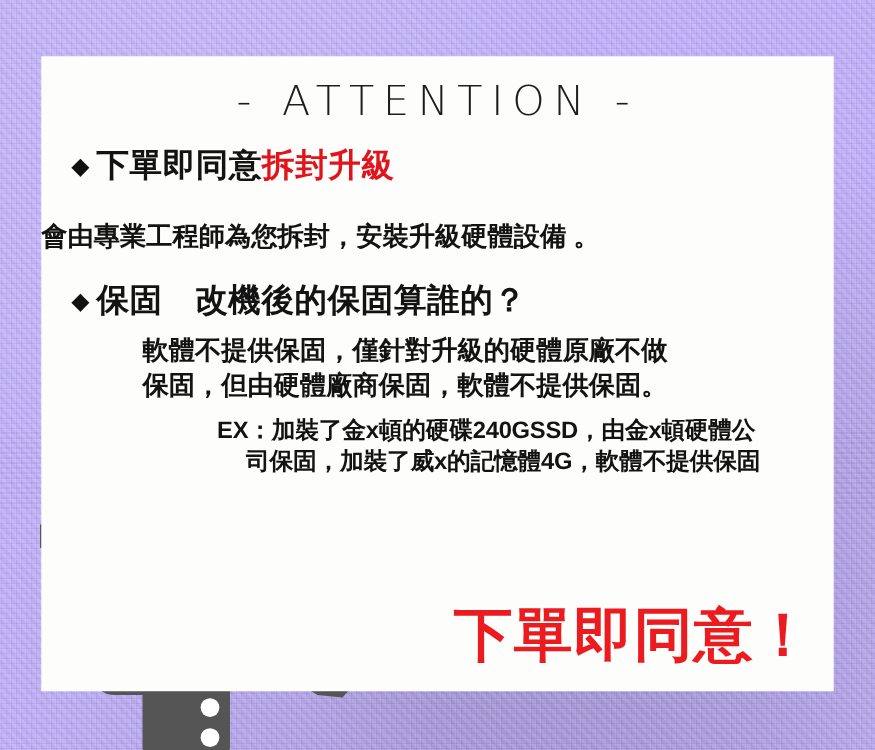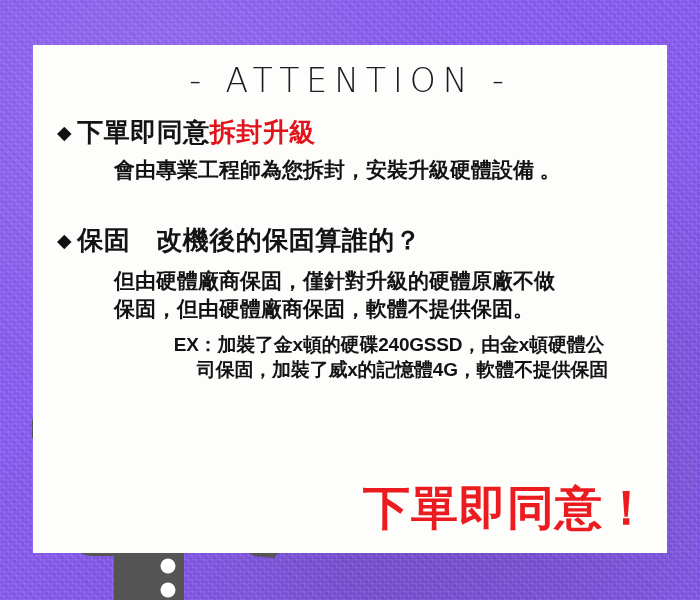--- a/index.html
+++ b/index.html
@@ -11,21 +11,21 @@
     width: 700px;
     height: 600px;
     overflow: hidden;
     font-family: "Liberation Sans", "DejaVu Sans", sans-serif;
   }
 
   #poster {
     position: relative;
     width: 700px;
     height: 600px;
-    background-color: #8b5cf6;
+    background-color: #c4b5fd;
     overflow: hidden;
   }
 
   
   #texture {
     position: absolute;
     inset: 0;
     background-image:
       repeating-linear-gradient(90deg, rgba(255,255,255,.055) 0 1px, rgba(0,0,0,.05) 1px 2px, rgba(255,255,255,0) 2px 4px),
       repeating-linear-gradient(0deg,  rgba(255,255,255,.05) 0 1px, rgba(0,0,0,.055) 1px 2px, rgba(255,255,255,0) 2px 4px),
@@ -178,34 +178,34 @@
   <div id="card">
 
     <div class="attention-title">- ATTENTION -</div>
 
     <div class="block" style="top:70px;">
       <div class="headline" style="padding-left:24px;">
         <span class="bullet-icon">◆</span>
         <span>下單即同意</span>
         <span class="hl-red">拆封升級</span>
       </div>
-      <div class="subtext" style="padding-left:81px; margin-top:6px;">
+      <div class="subtext" style="margin-top:26px;">
         <div>會由專業工程師為您拆封，安裝升級硬體設備 。</div>
       </div>
     </div>
 
     <div class="block" style="top:178px;">
       <div class="headline" style="padding-left:24px;">
         <span class="bullet-icon">◆</span>
         <span>保固</span>
         <span class="hl-gap"></span>
         <span>改機後的保固算誰的？</span>
       </div>
       <div class="subtext" style="padding-left:81px; margin-top:9px;">
-        <div>但由硬體廠商保固，僅針對升級的硬體原廠不做</div>
+        <div>軟體不提供保固，僅針對升級的硬體原廠不做</div>
         <div>保固，但由硬體廠商保固，軟體不提供保固。</div>
       </div>
     </div>
 
     <div class="block" style="top:288px;">
       <div class="ex-text" style="padding-left:78px;">
         <div>EX：加裝了金x頓的硬碟240GSSD，由金x頓硬體公</div>
         <div>
           <span class="ex-indent"></span><span>司保固，加裝了威x的記憶體4G，軟體不提供保固</span>
         </div>

